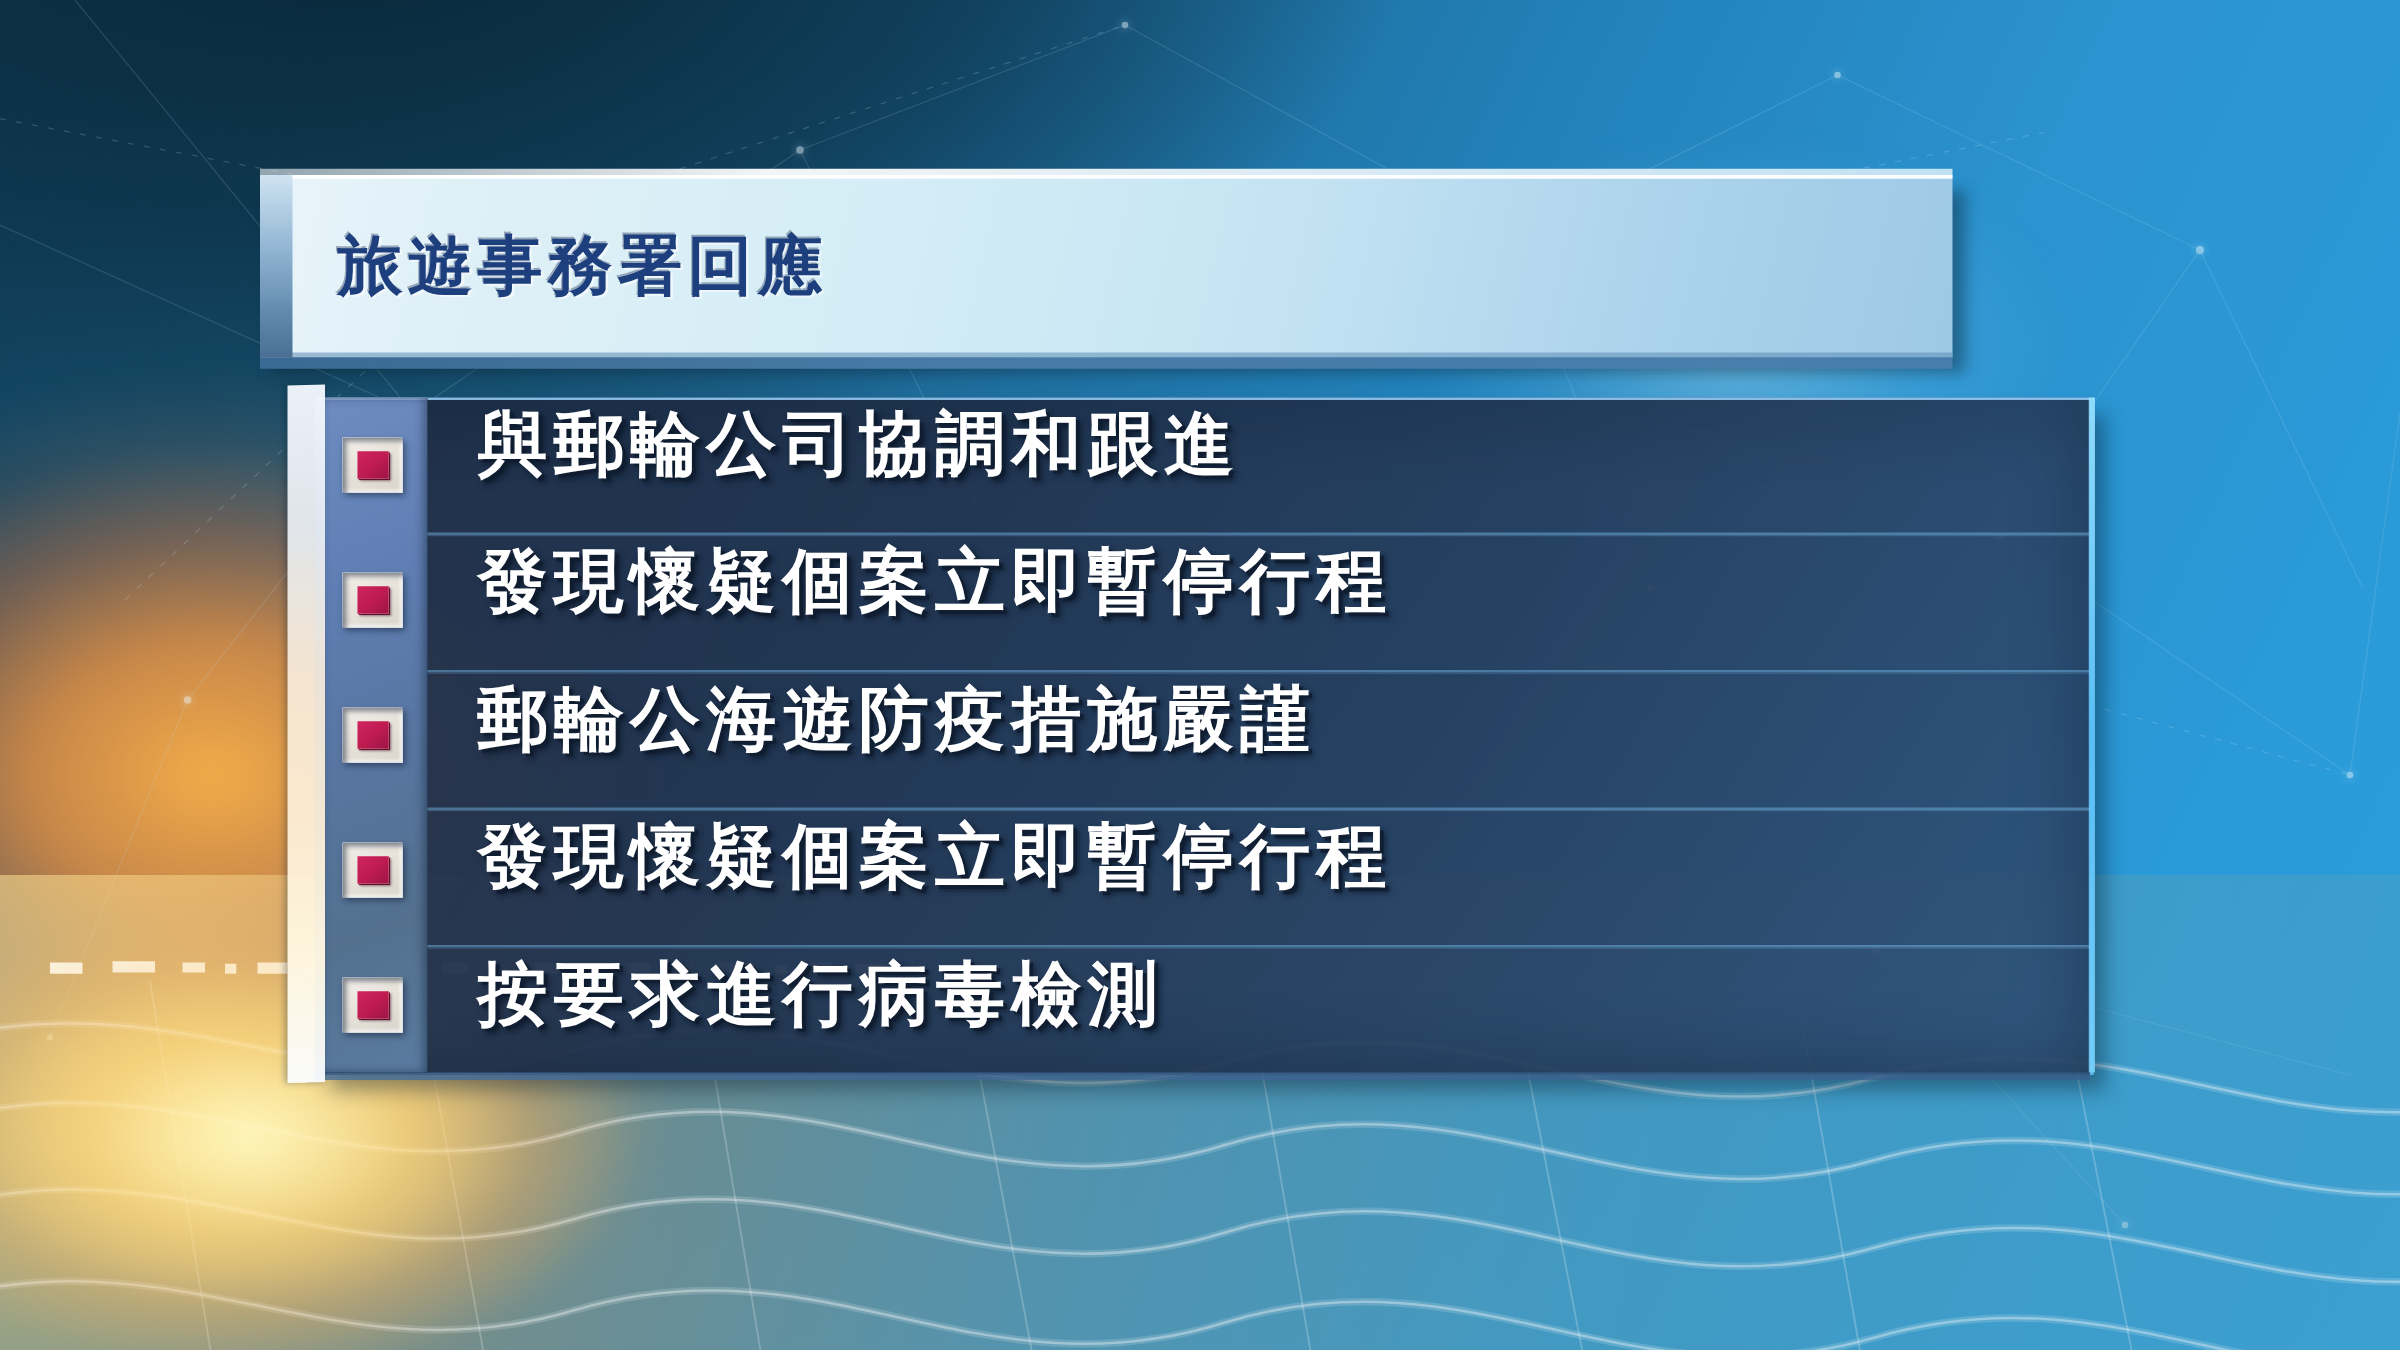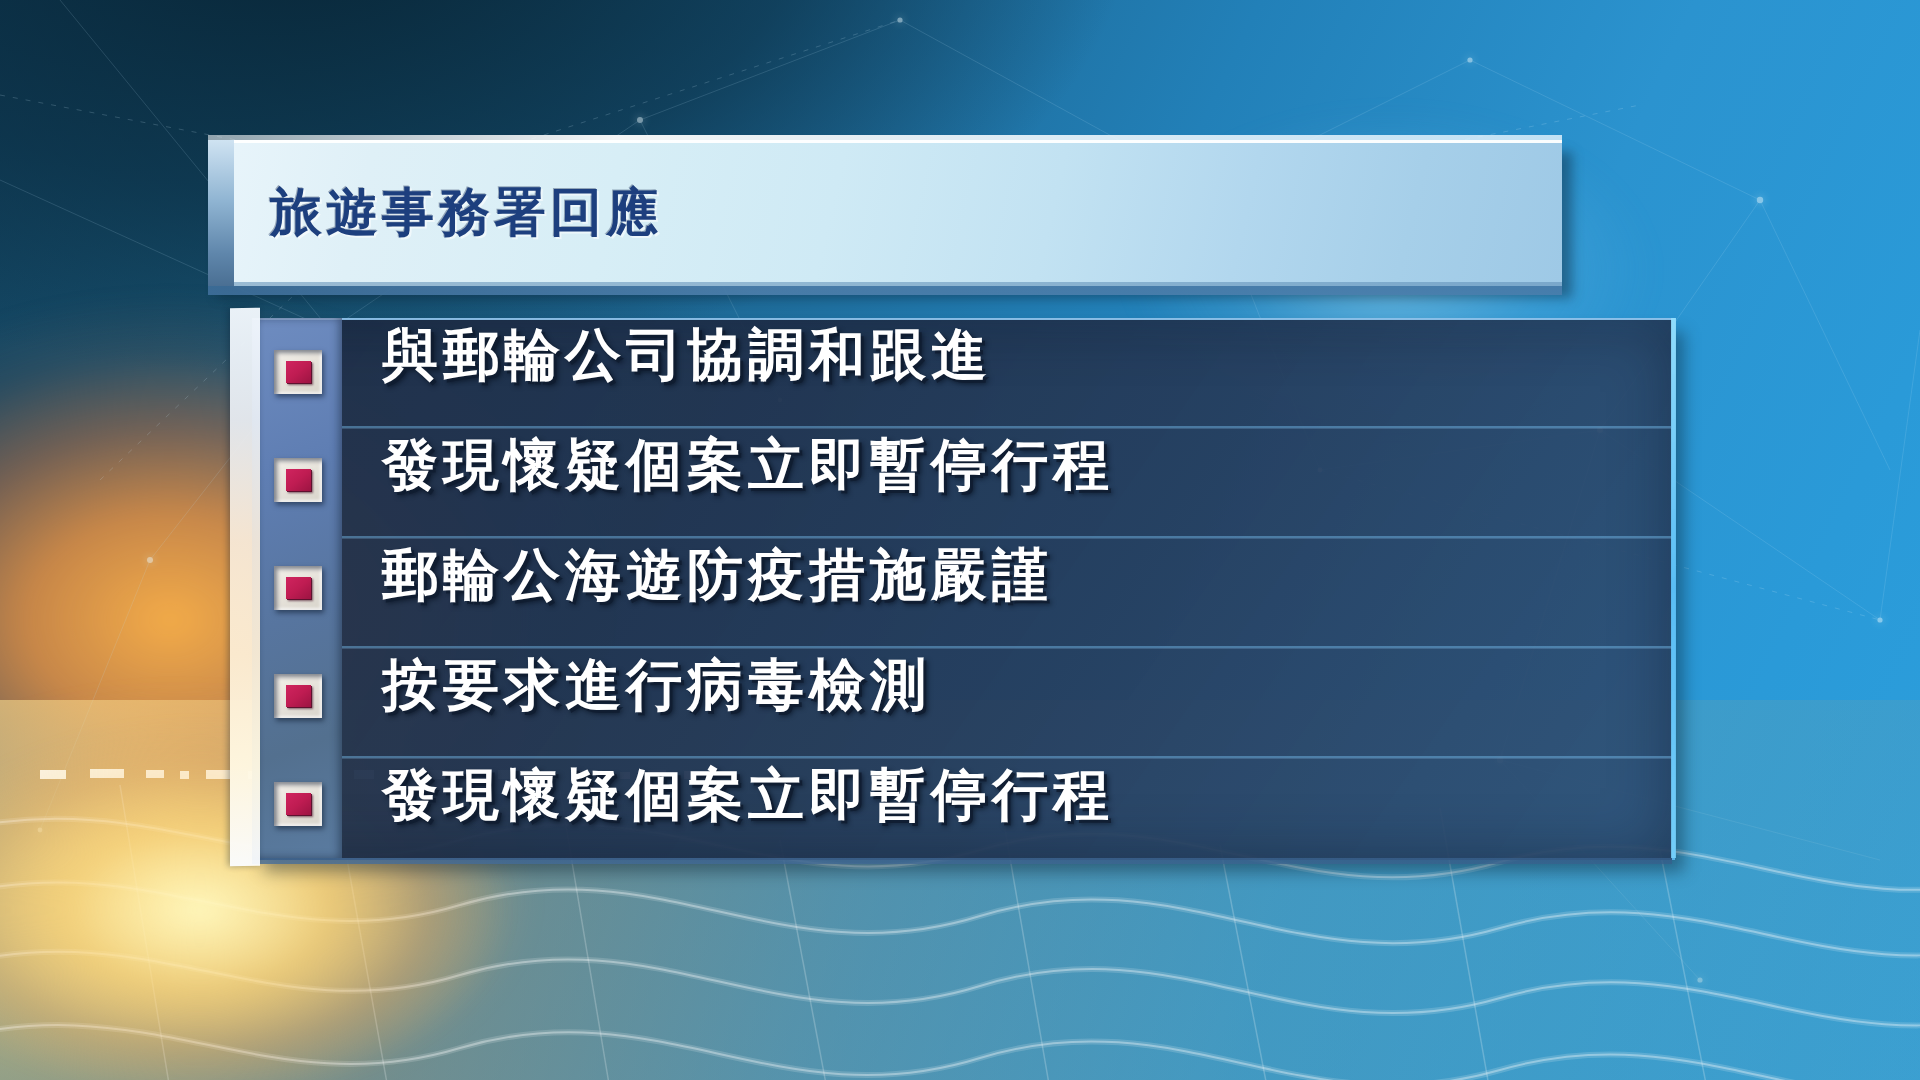--- a/index.html
+++ b/index.html
@@ -338,25 +338,25 @@
     <div class="row">
       <span class="row-text">與郵輪公司協調和跟進</span>
     </div>
     <div class="row">
       <span class="row-text">發現懷疑個案立即暫停行程</span>
     </div>
     <div class="row">
       <span class="row-text">郵輪公海遊防疫措施嚴謹</span>
     </div>
     <div class="row">
+      <span class="row-text">發現懷疑個案立即暫停行程</span>
+    </div>
+    <div class="row">
       <span class="row-text">按要求進行病毒檢測</span>
     </div>
-    <div class="row">
-      <span class="row-text">發現懷疑個案立即暫停行程</span>
-    </div>
   </div>
 
   <div class="bullet" style="top:32px">
       <i></i>
     </div>
   <div class="bullet" style="top:140px">
       <i></i>
     </div>
   <div class="bullet" style="top:248px">
       <i></i>

